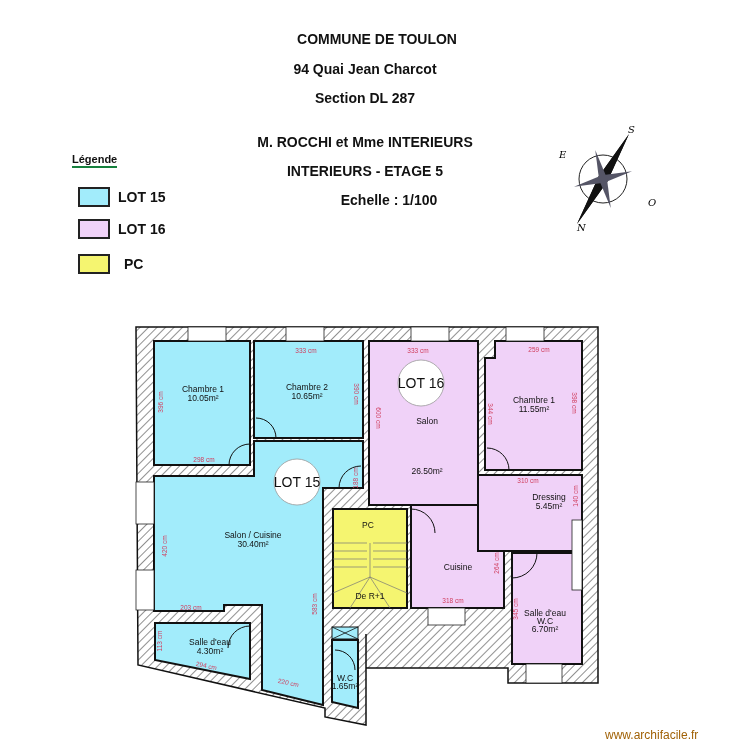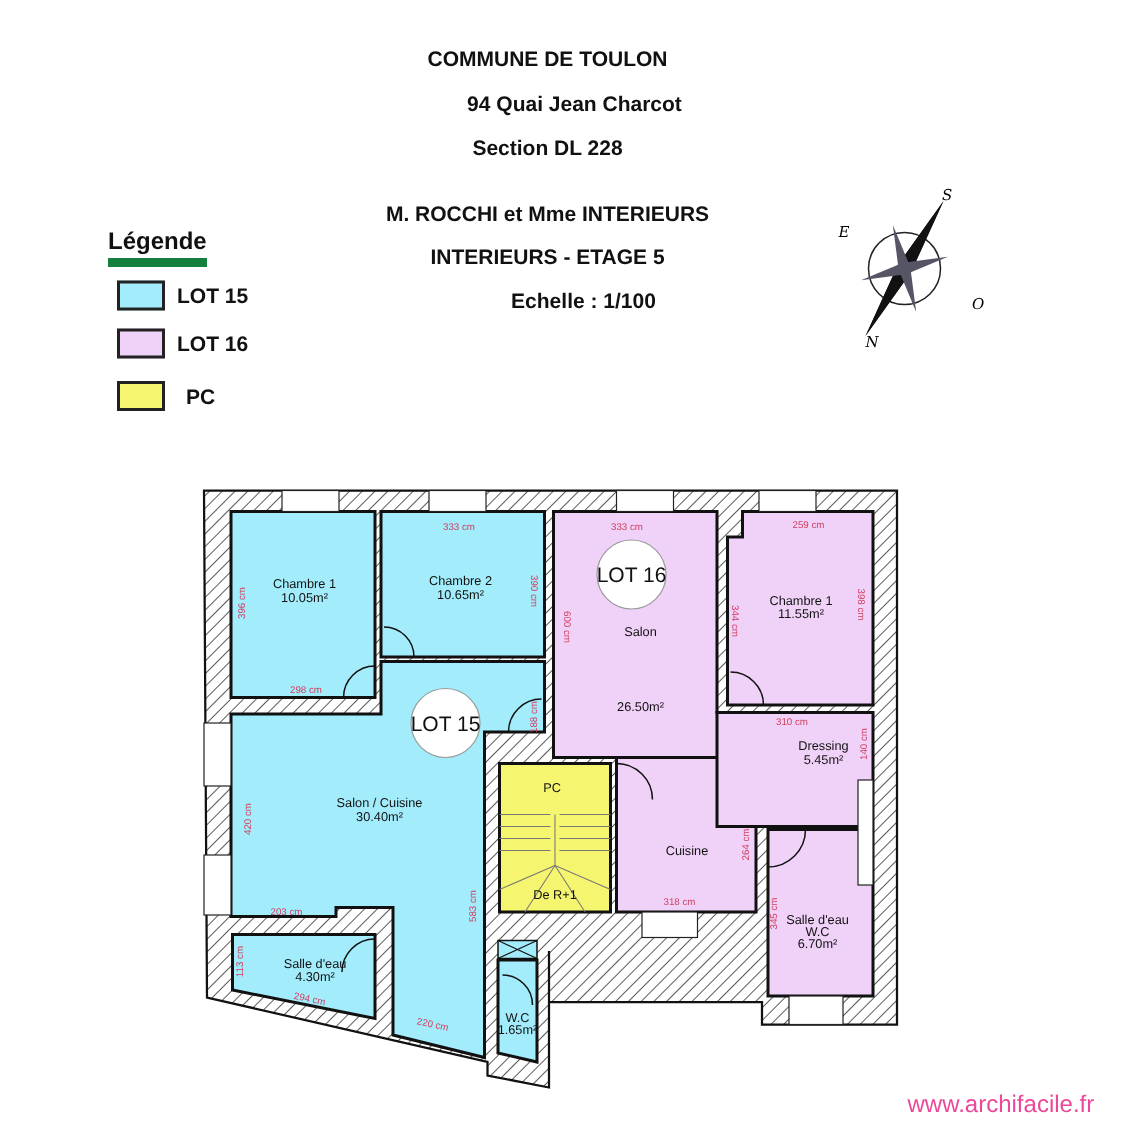--- a/index.html
+++ b/index.html
@@ -1,33 +1,33 @@
 <!DOCTYPE html>
 <html><head>
 <meta charset="utf-8">
 <style>
   html, body { margin:0; padding:0; background:#ffffff; }
   body { width:750px; height:750px; position:relative; overflow:hidden; font-family:"Liberation Sans", sans-serif; color:#111; }
   .title-line { position:absolute; left:0; width:730px; text-align:center; font-weight:bold; font-size:14px; }
-  .legend-title { position:absolute; left:72px; top:153px; font-weight:bold; font-size:16px; border-bottom:6px solid #15803d; padding-bottom:1px; }
+  .legend-title { position:absolute; left:72px; top:153px; font-weight:bold; font-size:11px; border-bottom:2px solid #15803d; padding-bottom:1px; }
   .legend-item { position:absolute; left:78px; display:flex; align-items:center; }
   .legend-swatch { width:32px; height:20px; border:2px solid #222; box-sizing:border-box; }
   .legend-label { font-weight:bold; font-size:14px; margin-left:8px; }
   #plan { position:absolute; left:0; top:0; }
   .room-label { font-size:8.5px; text-anchor:middle; fill:#111; }
   .dim { font-size:6.5px; fill:#d04060; text-anchor:middle; }
   .lot-label { font-size:14px; text-anchor:middle; fill:#111; }
-  .watermark { position:absolute; left:605px; top:728px; font-size:16px; color:#ec4899; }
+  .watermark { position:absolute; left:605px; top:728px; font-size:12px; color:#a16207; }
 </style>
 </head>
 <body>
 
-<div class="title-line" style="top:31px;">COMMUNE DE TOULON</div>
-<div class="title-line" style="top:61px;padding-left:18px;">94 Quai Jean Charcot</div>
-<div class="title-line" style="top:90px;">Section DL 228</div>
+<div class="title-line" style="top:31px;margin-left:12px;">COMMUNE DE TOULON</div>
+<div class="title-line" style="top:61px;">94 Quai Jean Charcot</div>
+<div class="title-line" style="top:90px;">Section DL 287</div>
 <div class="title-line" style="top:134px;">M. ROCCHI et Mme INTERIEURS</div>
 <div class="title-line" style="top:163px;">INTERIEURS - ETAGE 5</div>
 <div class="title-line" style="top:192px;padding-left:24px;">Echelle : 1/100</div>
 
 <div class="legend-title">Légende</div>
 <div class="legend-item" style="top:187px;">
   <div class="legend-swatch" style="background:#a2ecfb;"></div>
   <span class="legend-label">LOT 15</span>
 </div>
 <div class="legend-item" style="top:219px;">

